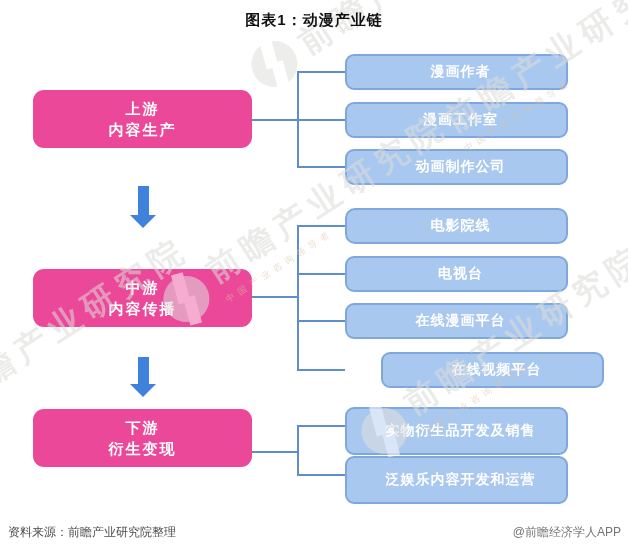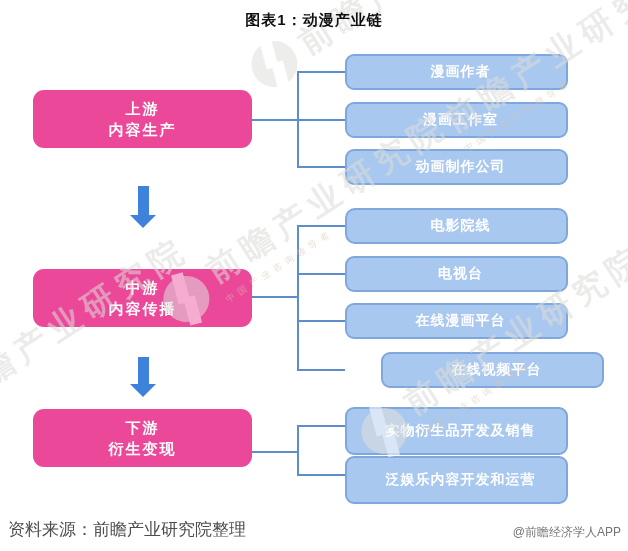--- a/index.html
+++ b/index.html
@@ -27,21 +27,21 @@
   }
   .h36{height:36px;} .h38{height:48px;}
   
   .line{position:absolute;background:#5d8dca;z-index:0;}
   
   .arrow{position:absolute;left:130px;width:26px;z-index:1;}
   .arrow .shaft{width:11px;background:#3f82db;margin:0 auto;}
   .arrow .head{width:0;height:0;border-left:13px solid transparent;
     border-right:13px solid transparent;border-top:13px solid #3f82db;}
   
-  .src{position:absolute;left:8px;bottom:10px;font-size:17px;color:#4d4d4d;z-index:4;}
+  .src{position:absolute;left:8px;bottom:10px;font-size:12px;color:#4d4d4d;z-index:4;}
   .credit{position:absolute;right:7px;bottom:10px;font-size:12px;color:#757575;z-index:4;}
   
   .wm{position:absolute;display:flex;align-items:center;gap:10px;
     transform:rotate(-33deg);opacity:.55;z-index:2;pointer-events:none;}
   .wm .txtcol{display:flex;flex-direction:column;}
   .wm .big{font-size:33px;font-weight:bold;color:#dcdcda;letter-spacing:7px;white-space:nowrap;}
   .wm .tiny{font-size:9px;color:#d8c3ab;letter-spacing:5px;white-space:nowrap;margin-top:2px;}
   .wm-logo{width:46px;height:46px;border-radius:50%;background:#e0e0de;position:relative;flex:0 0 auto;}
   .wm-logo::before{content:"";position:absolute;left:18px;top:-4px;width:12px;height:30px;
     background:#fff;transform:rotate(18deg);}

